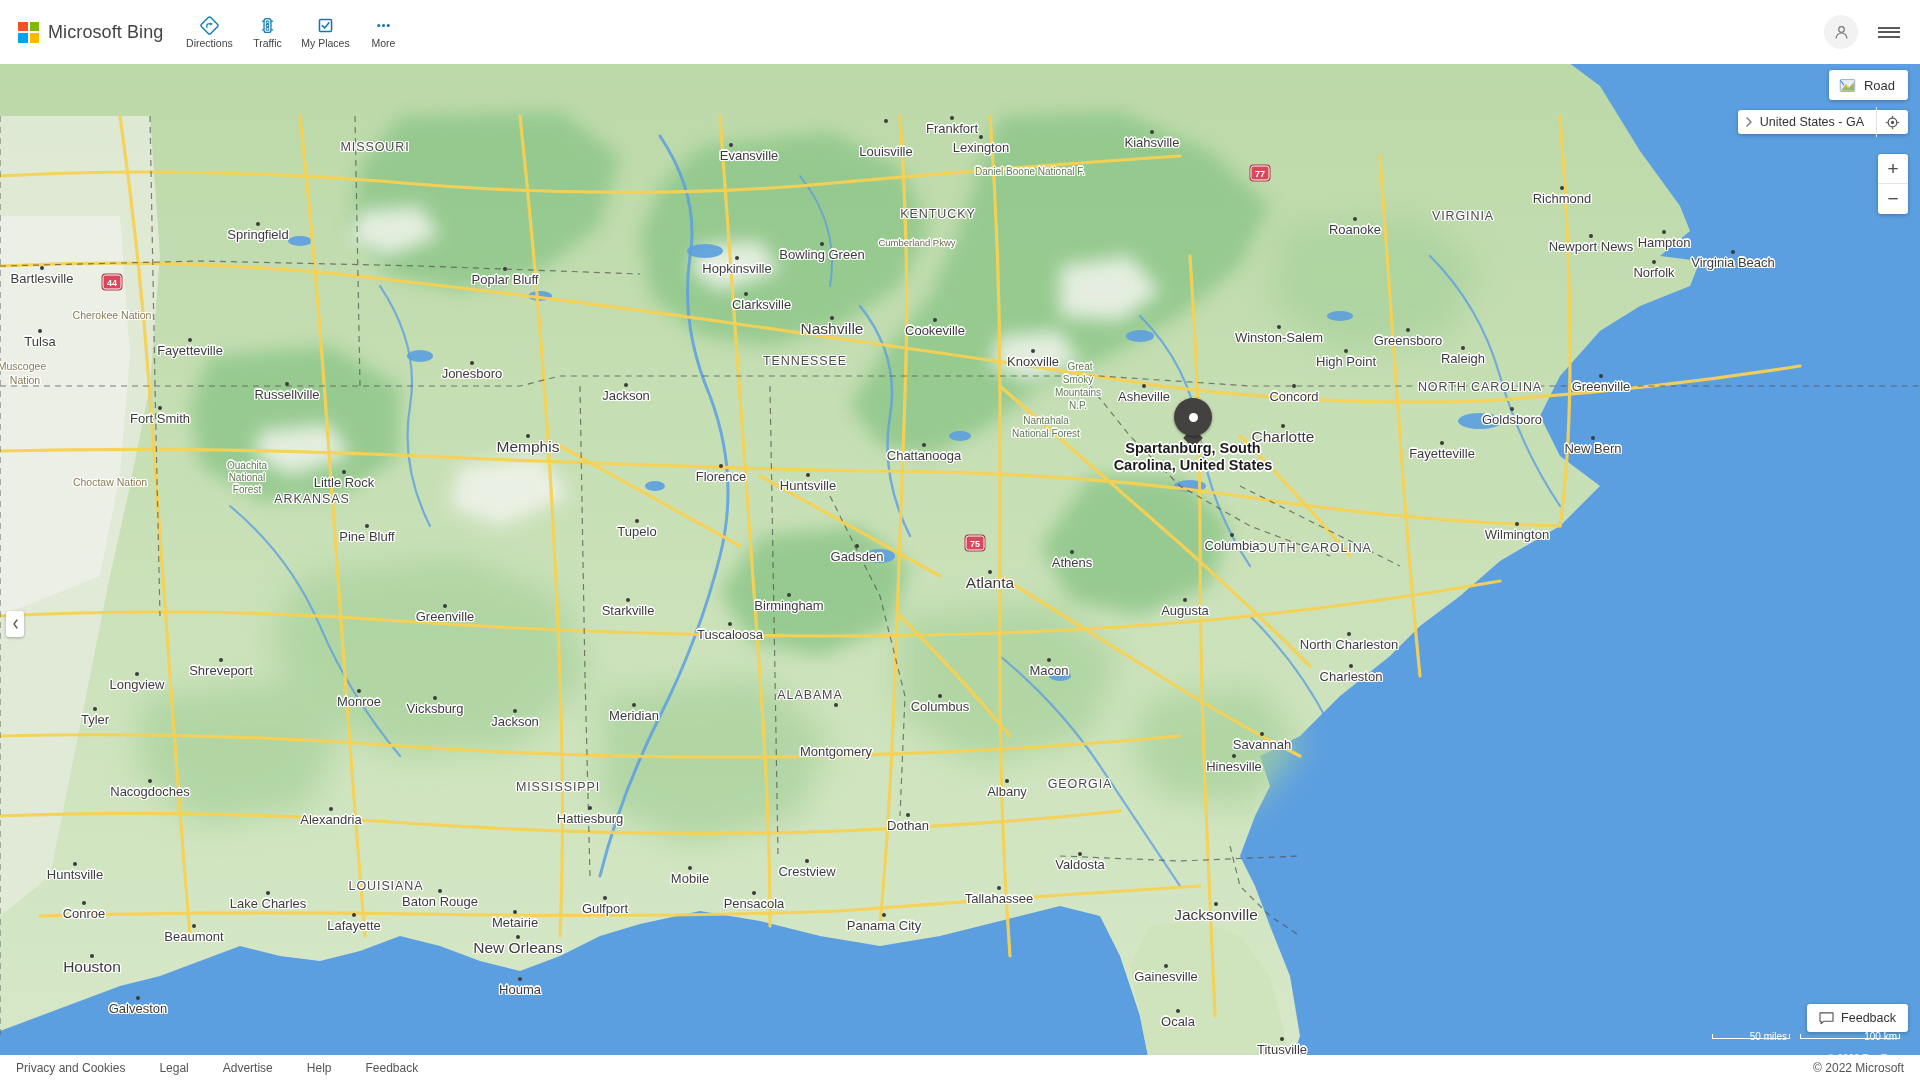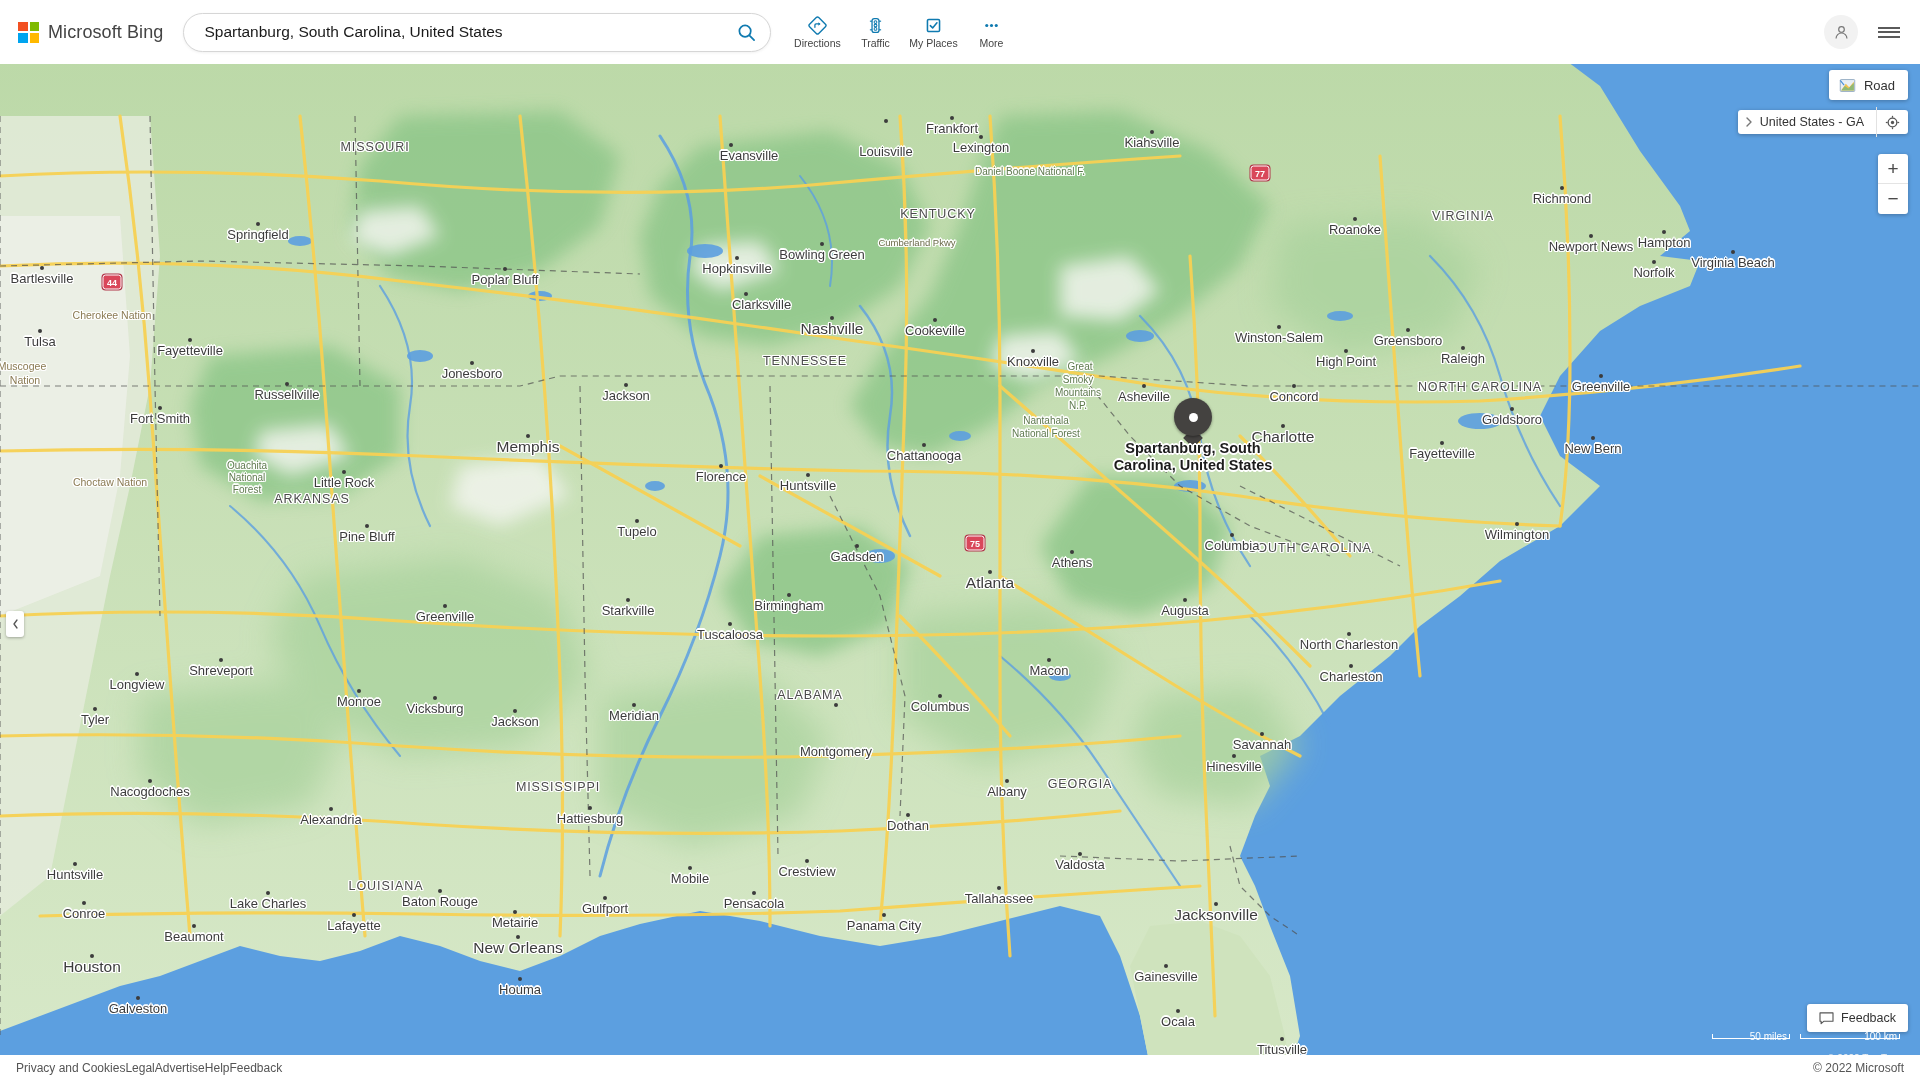--- a/index.html
+++ b/index.html
@@ -197,48 +197,39 @@
   }
 
   
   #footer {
     position:absolute; left:0; bottom:0;
     width: 1920px; height: 25px;
     background:#fff;
     display:flex; align-items:center;
     z-index: 60;
   }
-  #footer-links { display:flex; margin-left: 16px; }
+  #footer-links { display:flex; gap: 34px; margin-left: 16px; }
   #footer-links a { font-size: 12px; color:#555; text-decoration:none; cursor:pointer; }
   #copyright { position:absolute; right: 16px; font-size: 12px; color:#555; }
 </style>
 </head>
 <body>
 
 <div id="header">
 
   <div id="logo-block">
     <div id="ms-squares">
       <i></i>
         <i></i>
         <i></i>
         <i></i>
     </div>
     <span id="brand">Microsoft Bing</span>
   </div>
 
-  <div id="searchbox">
-    <input id="search-input" type="text" value="Spartanburg, South Carolina, United States" style="">
-    <button id="search-btn">
-      <svg width="19" height="19" viewBox="0 0 20 20">
-        <circle cx="8.5" cy="8.5" r="6" fill="none" stroke="#0f7ab0" stroke-width="1.8"></circle>
-        <line x1="13" y1="13" x2="18" y2="18" stroke="#0f7ab0" stroke-width="1.8" stroke-linecap="round"></line>
-      </svg>
-    </button>
-  </div>
 
   <div id="toolbar">
 
     <div class="tool">
       <span class="ticon">
         <svg width="19" height="19" viewBox="0 0 22 22">
           <rect x="3.5" y="3.5" width="15" height="15" rx="2" fill="none" stroke="#0f7ab0" stroke-width="1.6" transform="rotate(45 11 11)"></rect>
           <path d="M8 13 L8 10.5 Q8 9.2 9.3 9.2 L13.4 9.2" fill="none" stroke="#0f7ab0" stroke-width="1.5" stroke-linecap="round"></path>
           <path d="M12 7.2 L14.3 9.2 L12 11.2 Z" fill="#0f7ab0"></path>
         </svg>

